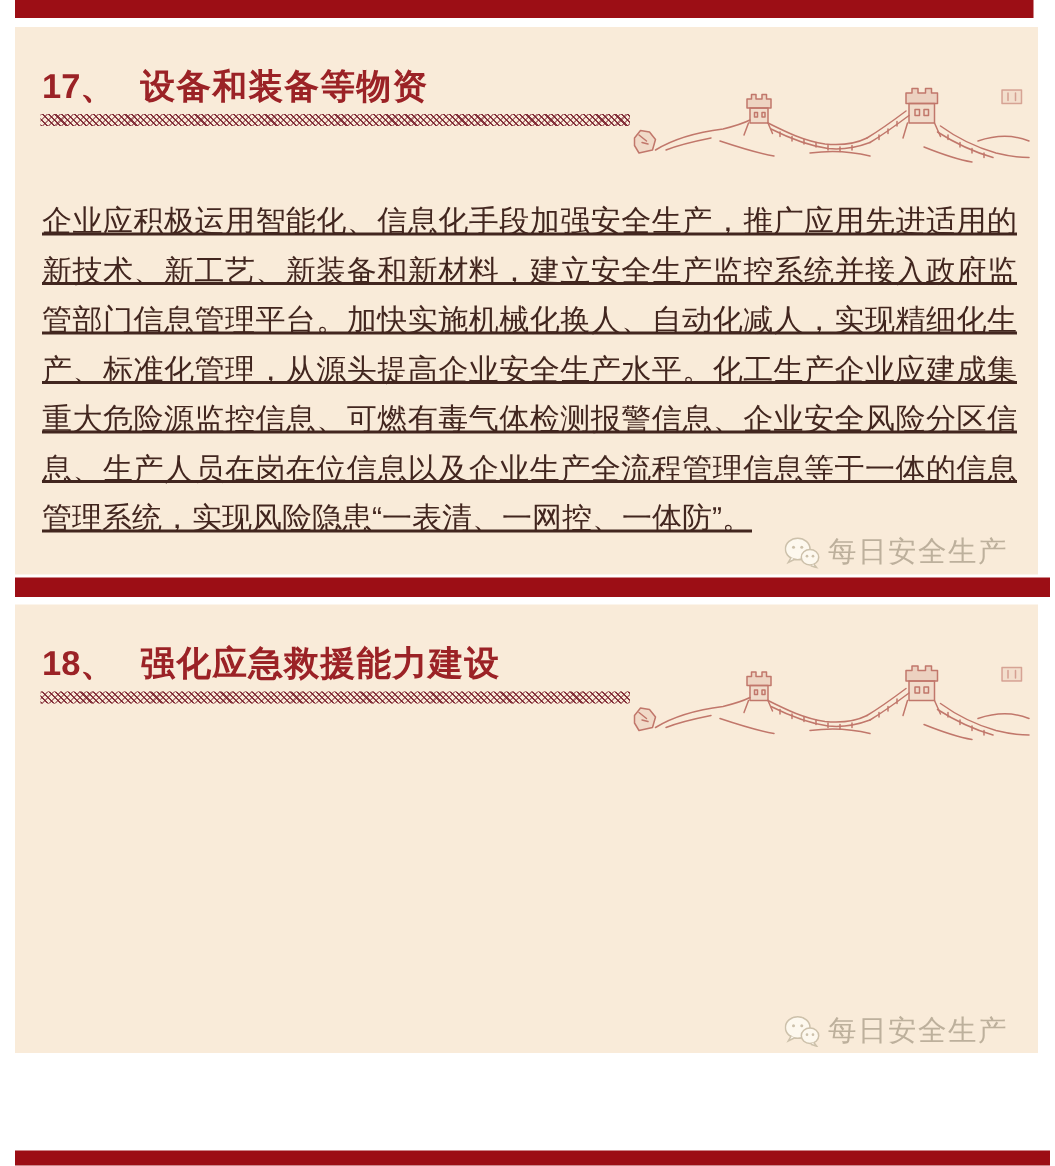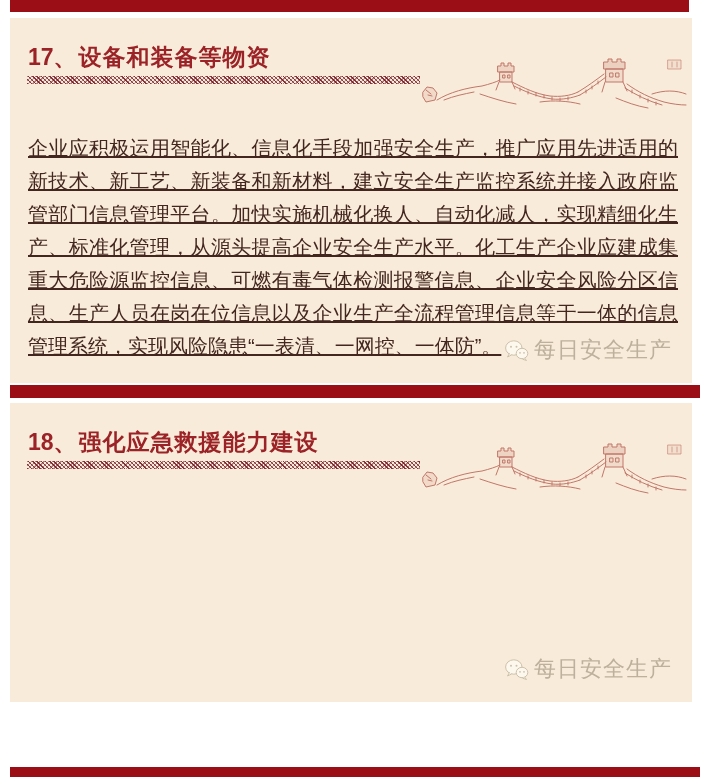--- a/index.html
+++ b/index.html
@@ -34,21 +34,21 @@
   .section-title {
     position:absolute;
     left:18px;
     top:24px;
     font-size:23px;
     font-weight:800;
     color:#9b2226;
     letter-spacing:1px;
     white-space:nowrap;
   }
-  .section-title .num { letter-spacing:0; margin-right:2px; }
+  .section-title .num { letter-spacing:0; margin-right:17px; }
   .hatch-divider {
     position:absolute;
     left:17px;
     top:58px;
     width:393px;
     height:8px;
     background:
       repeating-linear-gradient(45deg,  rgba(122,31,44,0.9) 0 1px, transparent 1px 3px),
       repeating-linear-gradient(135deg, rgba(122,31,44,0.55) 0 1px, transparent 1px 3px);
   }
@@ -63,26 +63,26 @@
     margin:44px 14px 0 18px;
     font-size:20px;
     line-height:33px;
     color:#42261f;
     text-align:justify;
     text-decoration:underline;
   }
   .watermark {
     position:absolute;
     right:20px;
-    bottom:18px;
+    bottom:2px;
     display:flex;
     align-items:center;
     gap:5px;
     color:#bdb09c;
-    font-size:22px;
+    font-size:19px;
     letter-spacing:1px;
   }
   .watermark svg { display:block; }
 </style>
 </head>
 <body>
 
 <div class="accent-bar bar-top"></div>
 <div class="accent-bar bar-mid"></div>
 <div class="accent-bar bar-bottom"></div>

